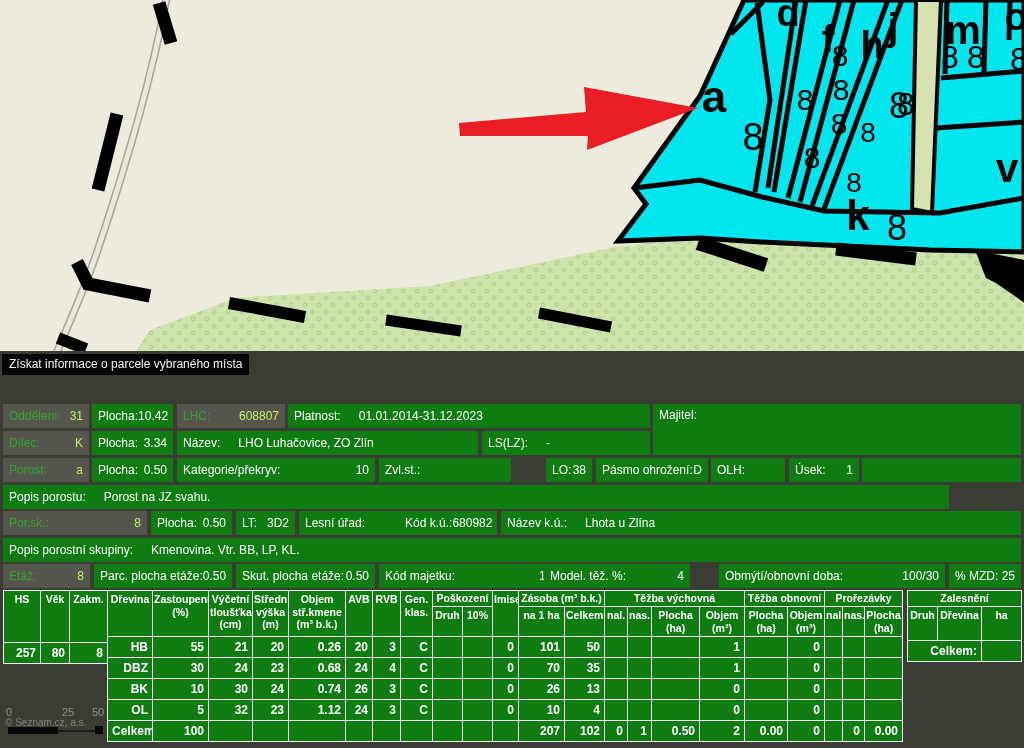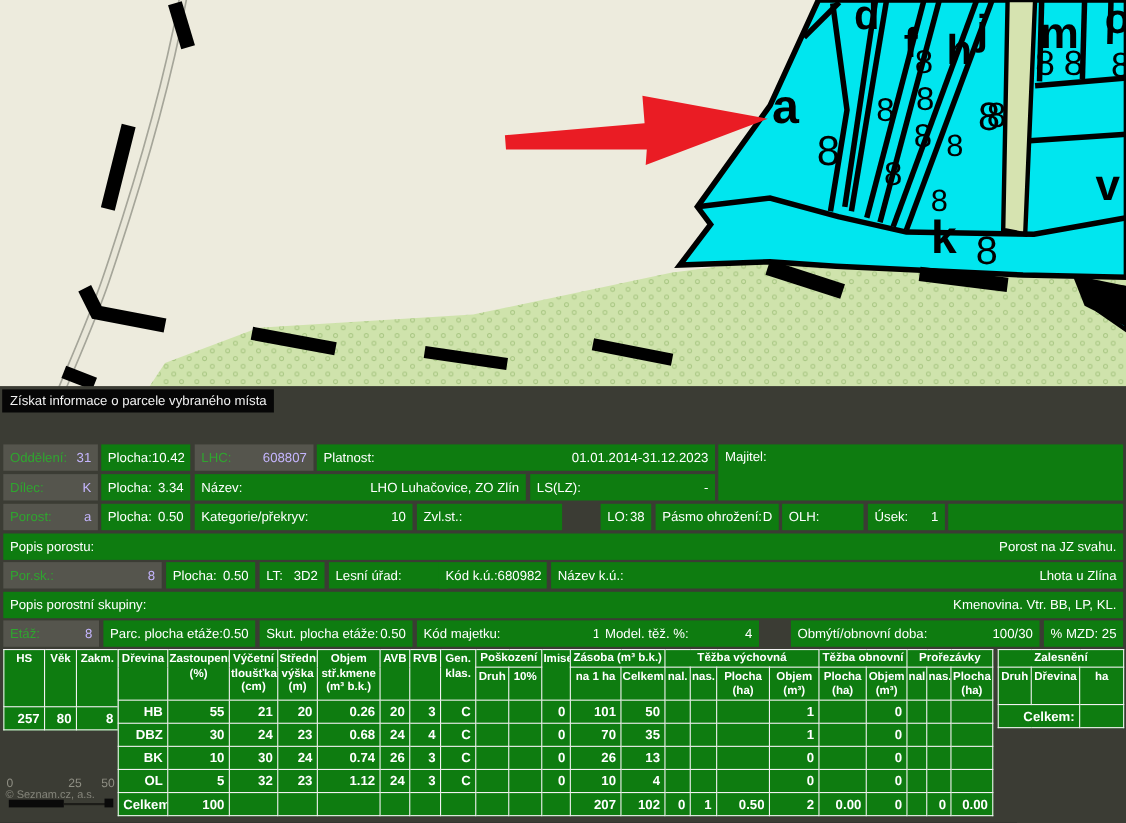--- a/index.html
+++ b/index.html
@@ -10,22 +10,22 @@
   .bottom-bg{position:absolute;left:0;top:351px;width:1024px;height:397px;background:#3b3c34;z-index:1;}
   .tooltip{position:absolute;left:2px;top:354px;background:#060606;color:#f2f2f2;font-size:12px;
            padding:3px 7px 4px;z-index:3;white-space:nowrap;}
   
   .panel{position:absolute;left:0;top:0;width:1024px;height:748px;z-index:2;}
   .c{position:absolute;height:24px;background:#0e7c10;display:flex;justify-content:space-between;
      align-items:center;padding:0 6px;font-size:12px;font-weight:400;color:#fff;
      white-space:nowrap;overflow:hidden;box-sizing:border-box;}
   .c.g{background:#55554d;}
   .c.g .l{color:#2fa52f;}
-  .c.g .v{color:#c4b5fd;}
-  .c.lv{justify-content:space-between;gap:10px;}
+  .c.g .v{color:#bef264;}
+  .c.lv{justify-content:flex-start;gap:18px;}
   .c.top{align-items:flex-start;padding-top:4px;}
   
   .tbl{position:absolute;border-collapse:collapse;table-layout:fixed;background:#0e7c10;color:#fff;z-index:2;}
   .tbl th,.tbl td{border:1px solid #f2f2f2;overflow:hidden;box-sizing:border-box;}
   .tbl th{font-size:10.5px;font-weight:700;white-space:pre-line;line-height:1.2;
           padding:2px 1px;vertical-align:top;text-align:center;}
   .tbl th.grp{vertical-align:middle;height:16px;padding:1px;}
   .tbl td{font-size:12px;font-weight:700;text-align:right;padding:0 4px;height:21px;}
   .tbl td.t-label{text-align:left;}
   .tbl td.t-right{text-align:right;}
@@ -215,21 +215,21 @@
     <div class="c" style="left:711px;top:458px;width:74px">
       <span class="l">OLH:</span>
       <span class="v"></span>
       </div>
     <div class="c" style="left:789px;top:458px;width:70px">
       <span class="l">Úsek:</span>
       <span class="v">1</span>
       </div>
     <div class="c" style="left:862px;top:458px;width:159px"></div>
 
-    <div class="c lv" style="left:3px;top:485px;width:1018px">
+    <div class="c lv" style="left:3px;top:485px;width:946px">
       <span class="l">Popis porostu:</span>
       <span class="v">Porost na JZ svahu.</span>
       </div>
 
     <div class="c g" style="left:3px;top:511px;width:144px">
       <span class="l">Por.sk.:</span>
       <span class="v">8</span>
       </div>
     <div class="c" style="left:151px;top:511px;width:81px">
       <span class="l">Plocha:</span>

